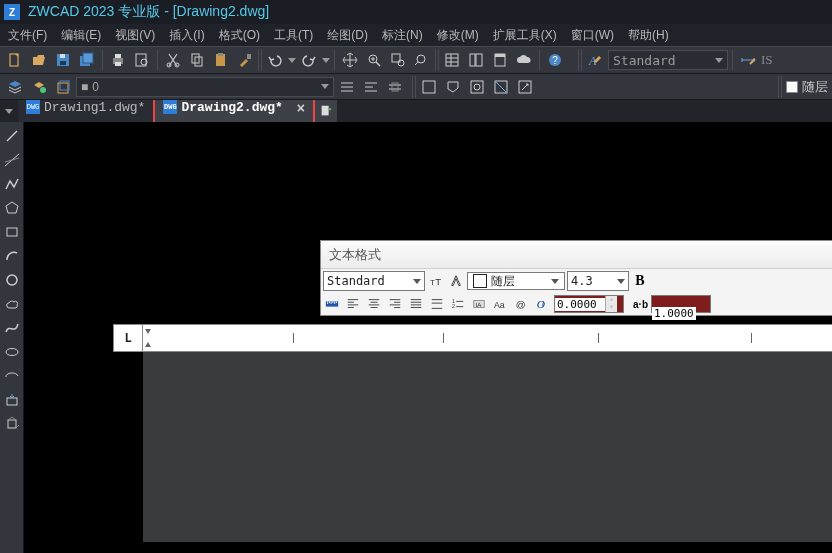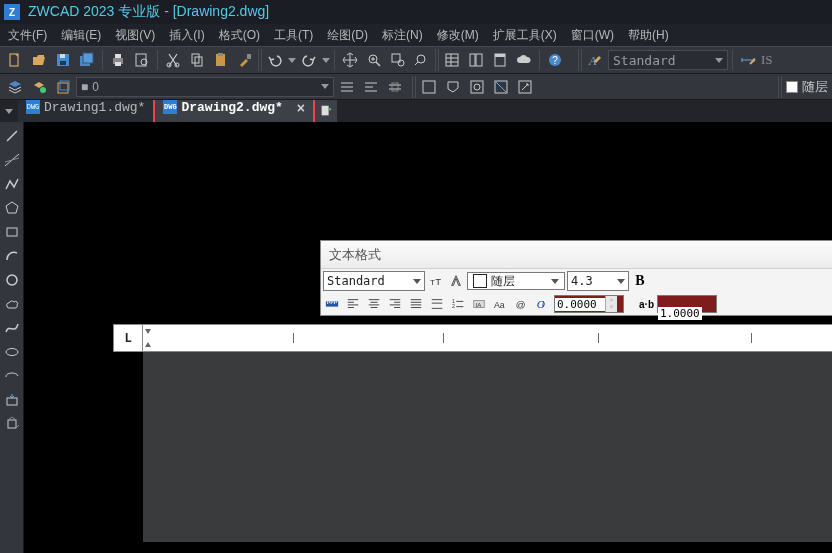--- a/index.html
+++ b/index.html
@@ -523,21 +523,21 @@
           <text x="8" y="10" font-size="8" fill="#14a">/</text>
         </svg>
       </div>
     <div class="num-spin">
       <input value="0.0000" style="">
       <div class="spin-btns">
           <div>▲</div>
           <div>▼</div>
         </div>
     </div>
-    <span style="font-size:10px;font-weight:bold;color:#000;margin-left:12px">a·b</span>
+    <span style="font-size:10px;font-weight:bold;color:#000;margin-left:6px">a·b</span>
     <div class="num-spin" style="width:60px">
       <input style="width: 44px; margin-top: 19px;" value="1.0000">
     </div>
   </div>
 </div>
 
 <div class="ruler-area">
   <div class="ruler-wrap">
     <div class="ruler-L">L</div>
     <div class="ruler">

